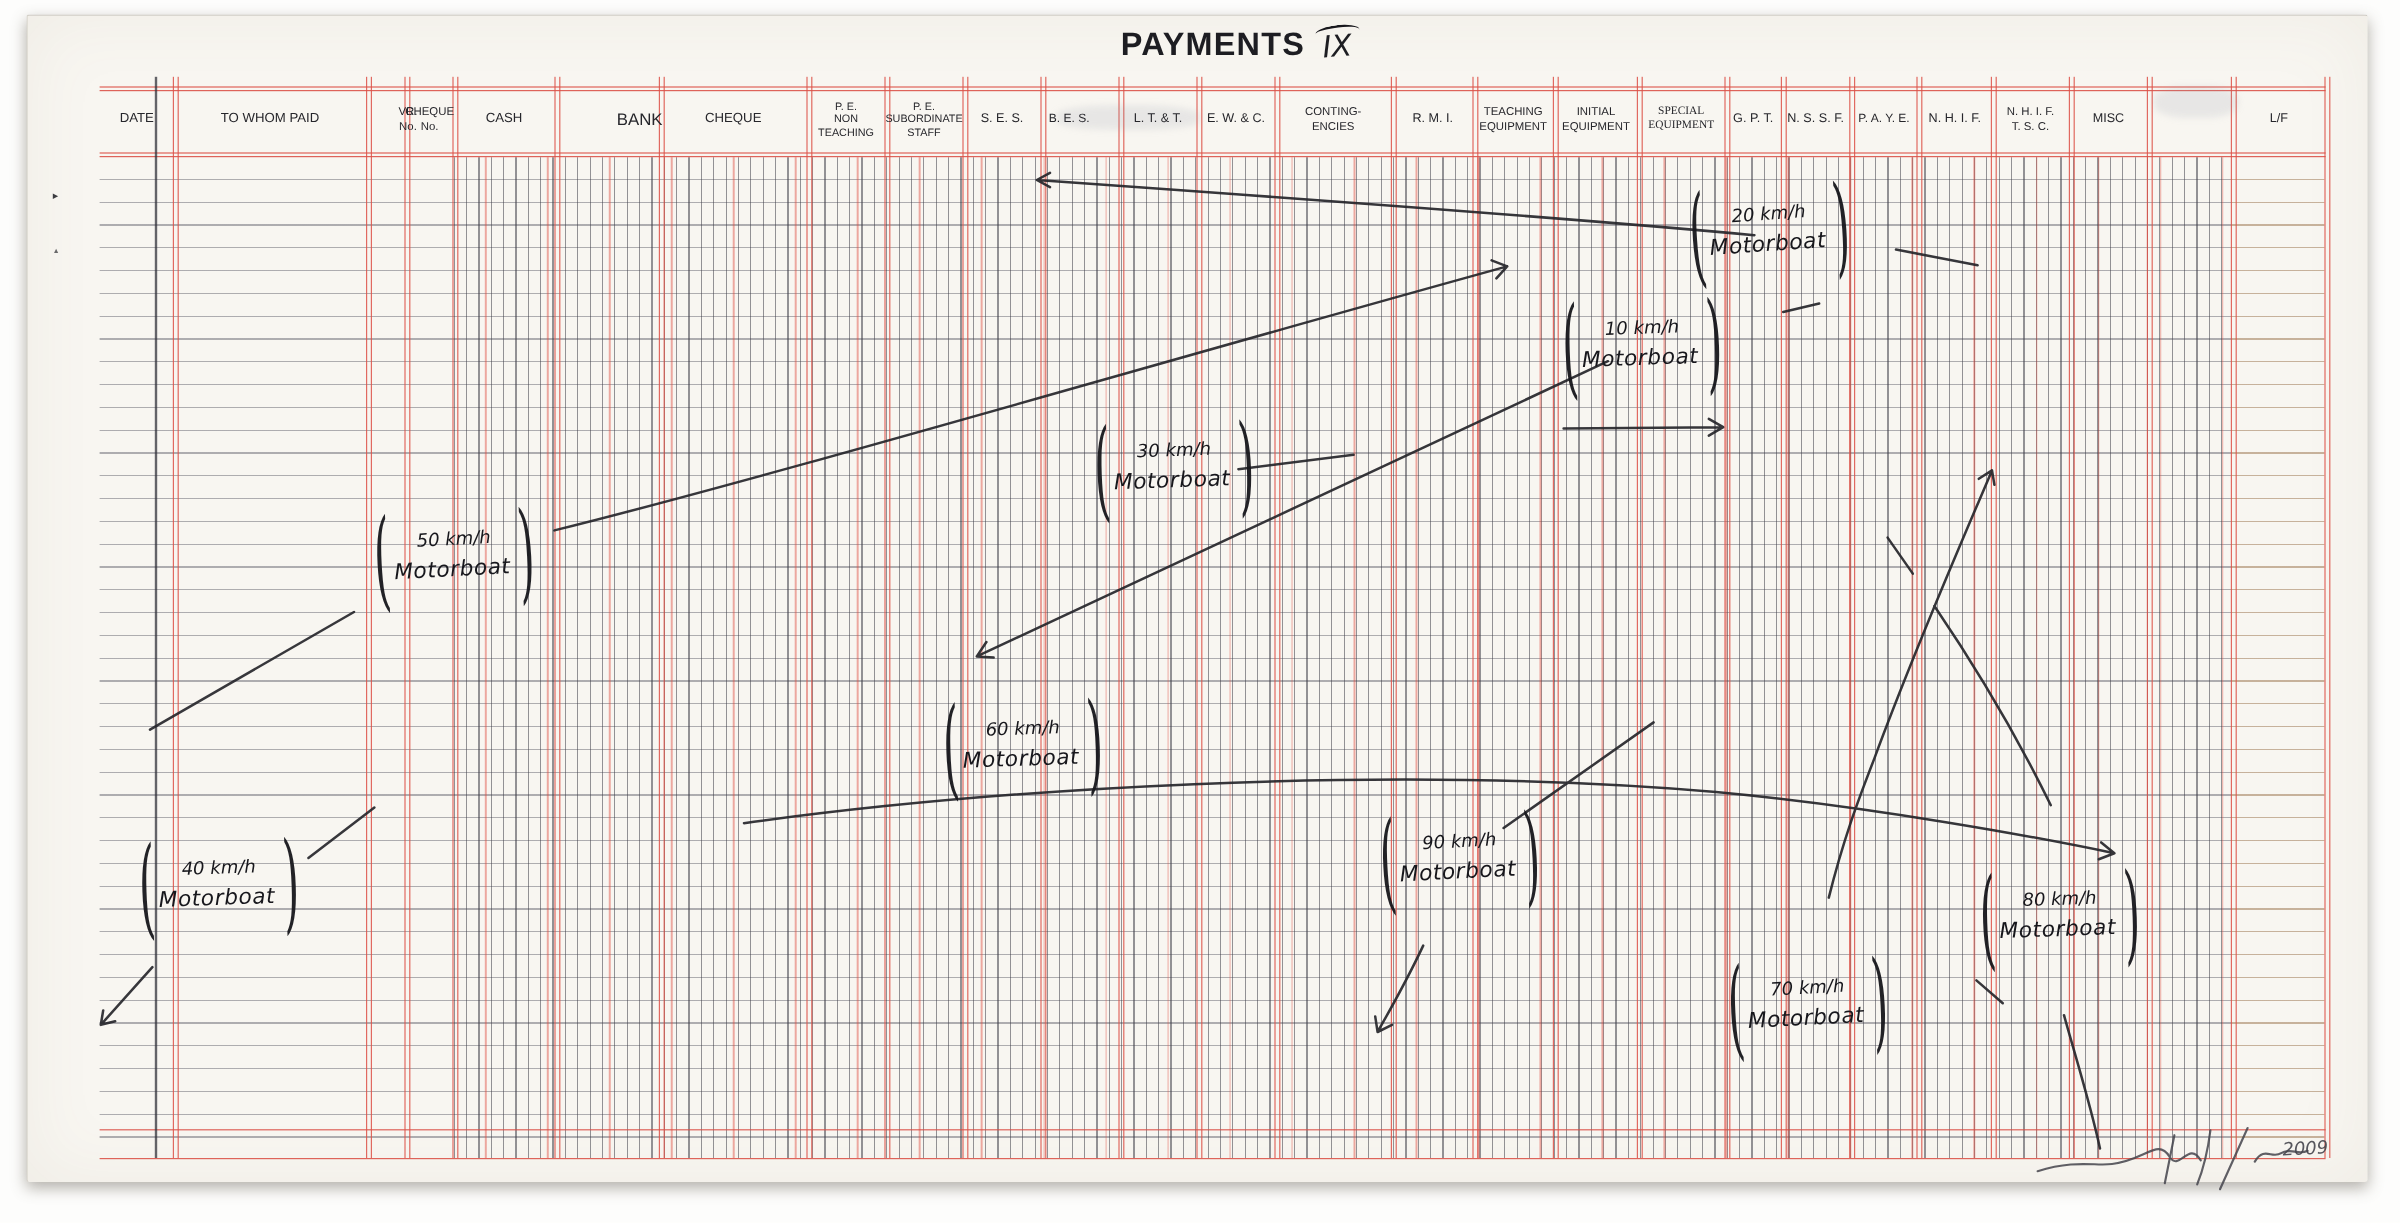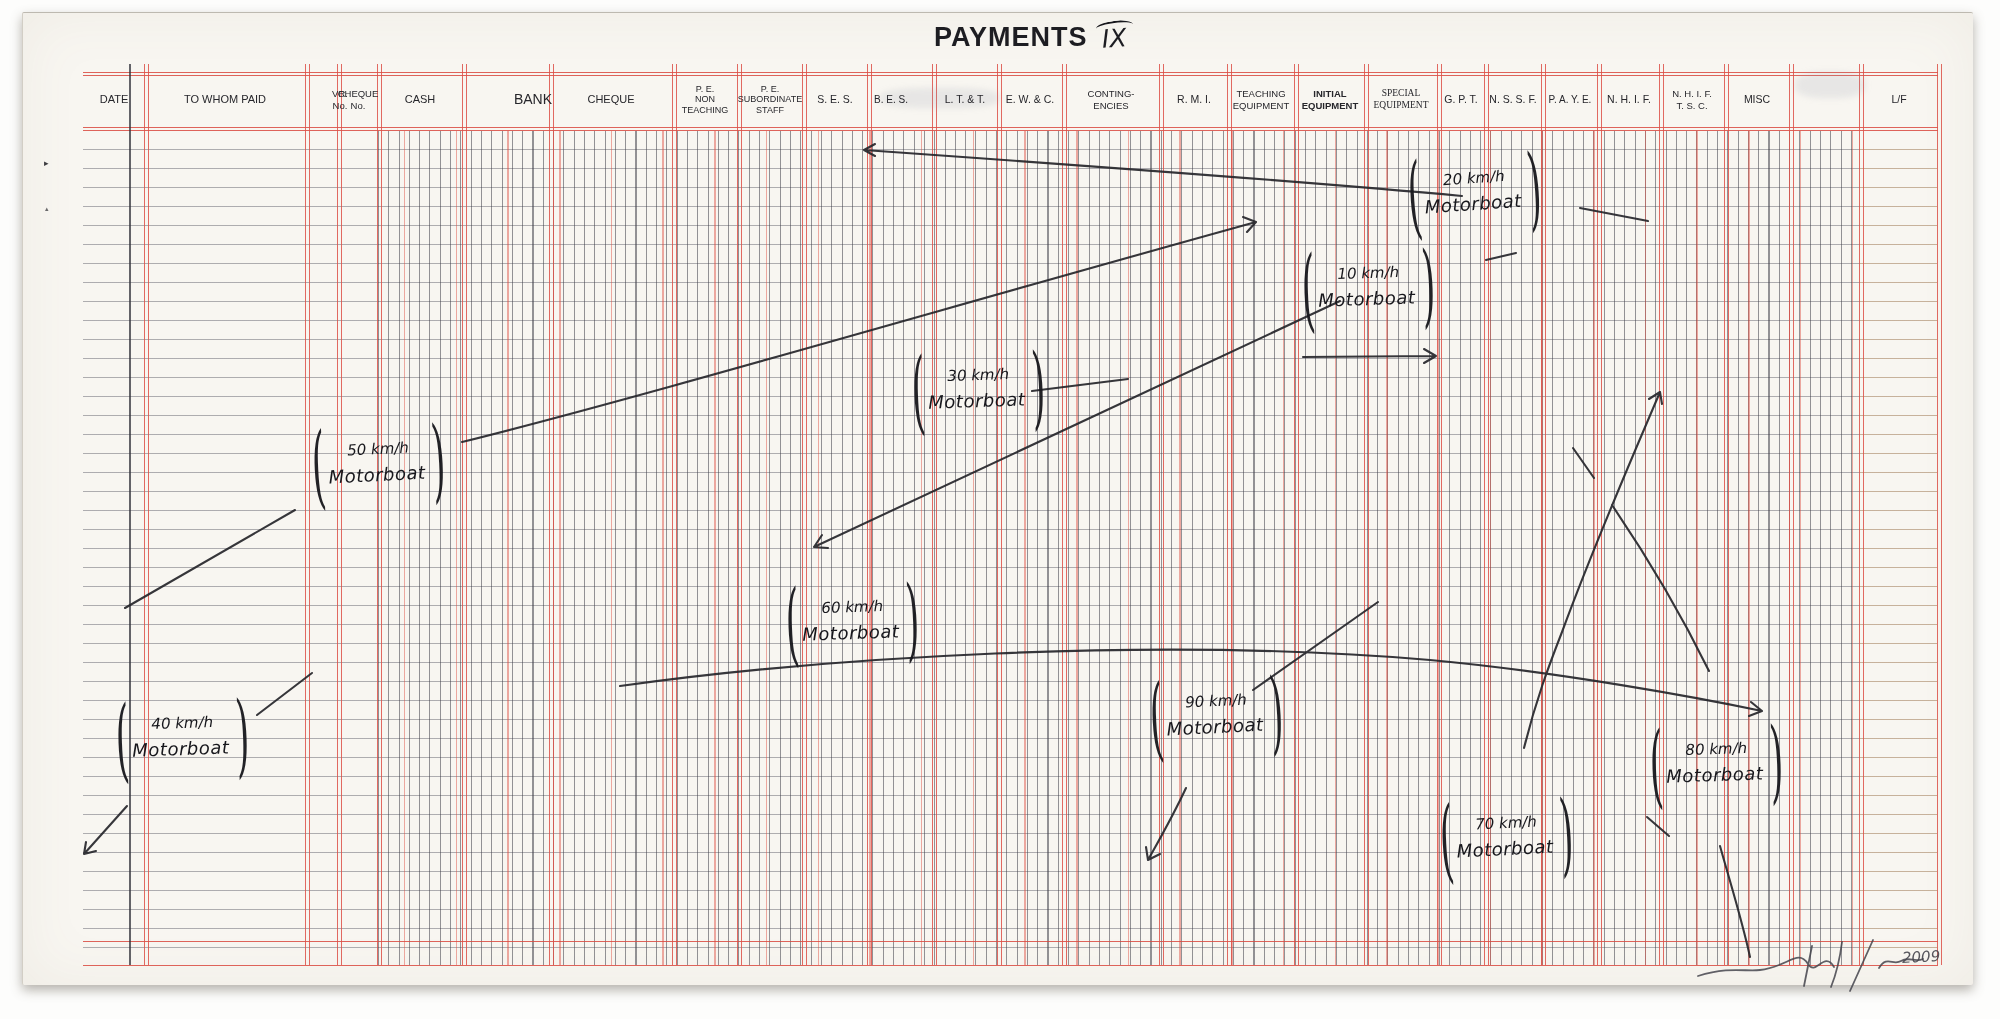--- a/index.html
+++ b/index.html
@@ -103,21 +103,21 @@
 STAFF</div>
       <div class="colhead" style="left:835px;font-size:10.5px;">S. E. S.</div>
       <div class="colhead" style="left:891px;font-size:10px;">B. E. S.</div>
       <div class="colhead" style="left:965px;font-size:10.5px;">L. T. &amp; T.</div>
       <div class="colhead" style="left:1030px;font-size:10.5px;">E. W. &amp; C.</div>
       <div class="colhead" style="left:1111px;font-size:9.5px;">CONTING-
 ENCIES</div>
       <div class="colhead" style="left:1194px;font-size:10.5px;">R. M. I.</div>
       <div class="colhead" style="left:1261px;font-size:9.5px;">TEACHING
 EQUIPMENT</div>
-      <div class="colhead" style="left:1330px;font-size:9.5px;font-weight:bold;">INITIAL
+      <div class="colhead" style="left:1330px;font-size:9.5px;">INITIAL
 EQUIPMENT</div>
       <div class="colhead" style="left:1401px;font-size:9.5px;font-family:Liberation Serif, serif;">SPECIAL
 EQUIPMENT</div>
       <div class="colhead" style="left:1461px;font-size:10.5px;">G. P. T.</div>
       <div class="colhead" style="left:1513px;font-size:10.5px;">N. S. S. F.</div>
       <div class="colhead" style="left:1570px;font-size:10px;">P. A. Y. E.</div>
       <div class="colhead" style="left:1629px;font-size:10.5px;">N. H. I. F.</div>
       <div class="colhead" style="left:1692px;font-size:9.5px;">N. H. I. F.
 T. S. C.</div>
       <div class="colhead" style="left:1757px;font-size:10.5px;">MISC</div>

